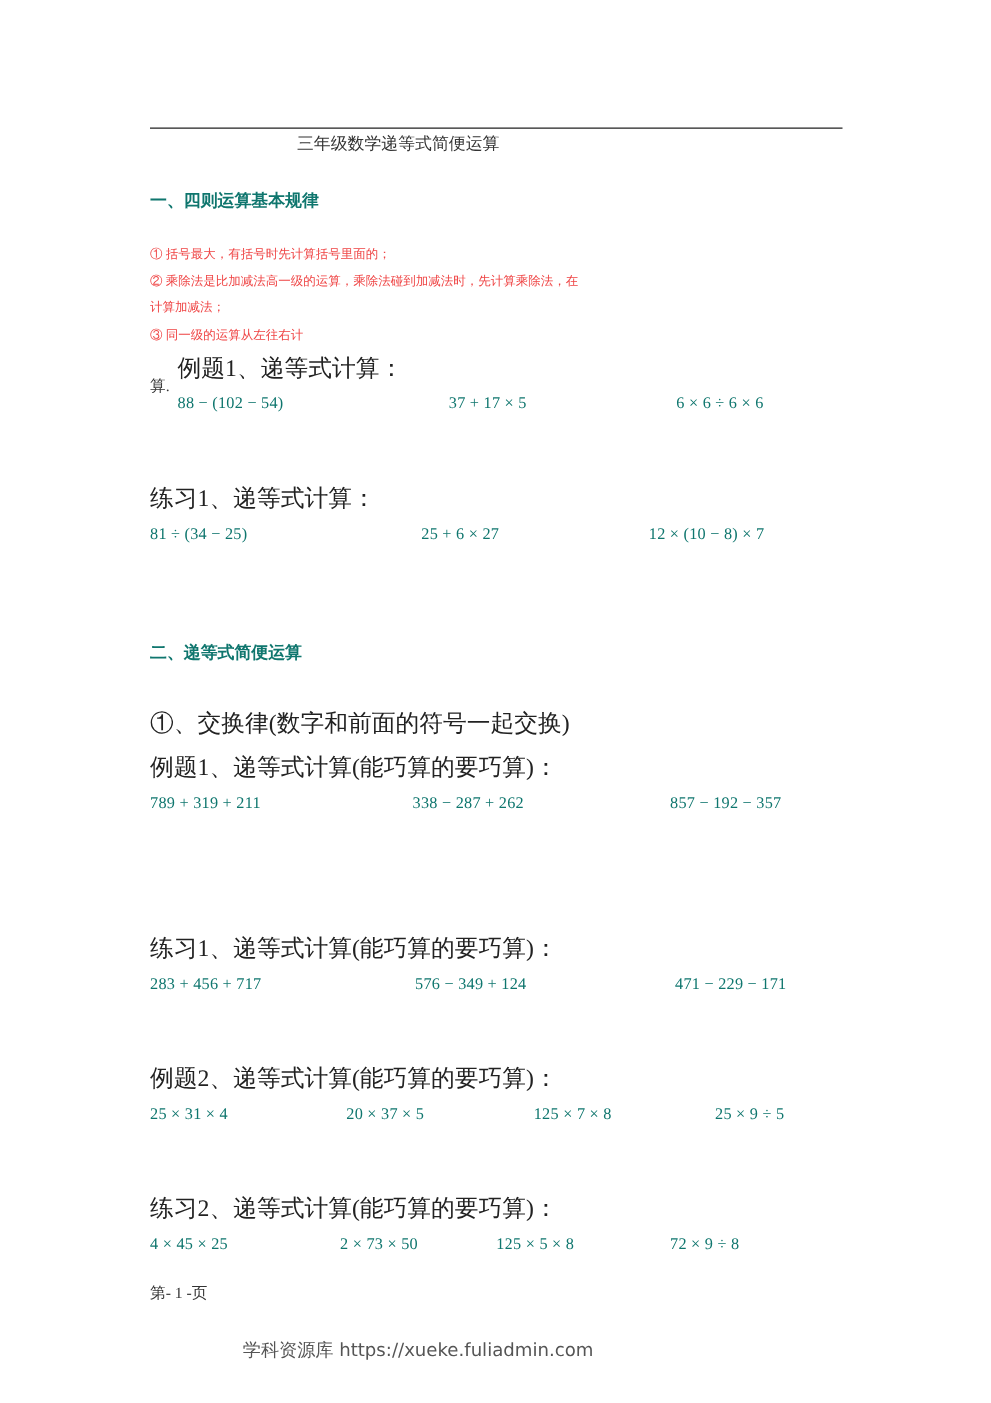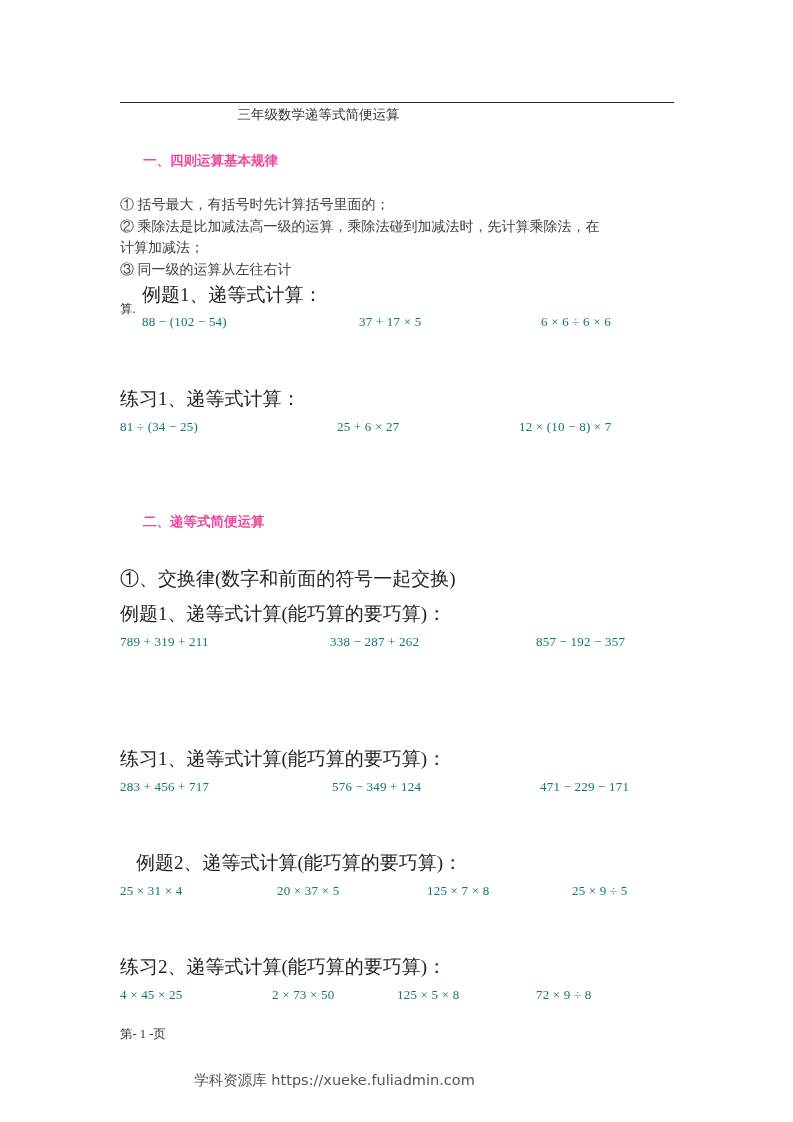--- a/index.html
+++ b/index.html
@@ -2,22 +2,22 @@
 <html><head>
 <meta charset="utf-8">
 <style>
   html, body { margin: 0; padding: 0; background: #ffffff; }
   body { width: 793px; height: 1122px; position: relative; overflow: hidden; color: #111; }
   .serif { font-family: "Liberation Serif", "DejaVu Serif", serif; }
   .sans { font-family: "DejaVu Sans", "Liberation Sans", sans-serif; }
   .abs { position: absolute; white-space: nowrap; }
   .top-rule { position: absolute; left: 120px; top: 102px; width: 554px; height: 1px; background: #222; }
   .doc-title { left: 0; width: 637px; top: 106px; text-align: center; font-size: 13.5px; color: #333; }
-  .sec-head { font-size: 13.5px; font-weight: bold; color: #ec4899; margin-left: 23px; }
-  .rule-line { font-size: 14px; color: #404040; }
+  .sec-head { font-size: 13.5px; font-weight: bold; color: #0f766e; }
+  .rule-line { font-size: 10px; color: #ef4444; }
   .prob-head { font-size: 19px; color: #222; }
   .expr { font-size: 13px; color: #0f766e; letter-spacing: 0.2px; }
   .small-note { font-size: 12.5px; color: #333; }
   .footer-page { font-size: 12.5px; color: #333; }
   .watermark { left: 0; width: 669px; text-align: center; top: 1071px; font-size: 14.5px; color: #555; }
 </style>
 </head>
 <body>
 
 <div class="top-rule"></div>
@@ -49,21 +49,21 @@
 <div class="abs serif prob-head" style="left:120px; top:601px;">例题1、递等式计算(能巧算的要巧算)：</div>
 <div class="abs serif expr" style="left:120px; top:634px;">789 + 319 + 211</div>
 <div class="abs serif expr" style="left:330px; top:634px;">338 − 287 + 262</div>
 <div class="abs serif expr" style="left:536px; top:634px;">857 − 192 − 357</div>
 
 <div class="abs serif prob-head" style="left:120px; top:746px;">练习1、递等式计算(能巧算的要巧算)：</div>
 <div class="abs serif expr" style="left:120px; top:779px;">283 + 456 + 717</div>
 <div class="abs serif expr" style="left:332px; top:779px;">576 − 349 + 124</div>
 <div class="abs serif expr" style="left:540px; top:779px;">471 − 229 − 171</div>
 
-<div class="abs serif prob-head" style="left:120px; top:850px;margin-left:16px;">例题2、递等式计算(能巧算的要巧算)：</div>
+<div class="abs serif prob-head" style="left:120px; top:850px;">例题2、递等式计算(能巧算的要巧算)：</div>
 <div class="abs serif expr" style="left:120px; top:883px;">25 × 31 × 4</div>
 <div class="abs serif expr" style="left:277px; top:883px;">20 × 37 × 5</div>
 <div class="abs serif expr" style="left:427px; top:883px;">125 × 7 × 8</div>
 <div class="abs serif expr" style="left:572px; top:883px;">25 × 9 ÷ 5</div>
 
 <div class="abs serif prob-head" style="left:120px; top:954px;">练习2、递等式计算(能巧算的要巧算)：</div>
 <div class="abs serif expr" style="left:120px; top:987px;">4 × 45 × 25</div>
 <div class="abs serif expr" style="left:272px; top:987px;">2 × 73 × 50</div>
 <div class="abs serif expr" style="left:397px; top:987px;">125 × 5 × 8</div>
 <div class="abs serif expr" style="left:536px; top:987px;">72 × 9 ÷ 8</div>

